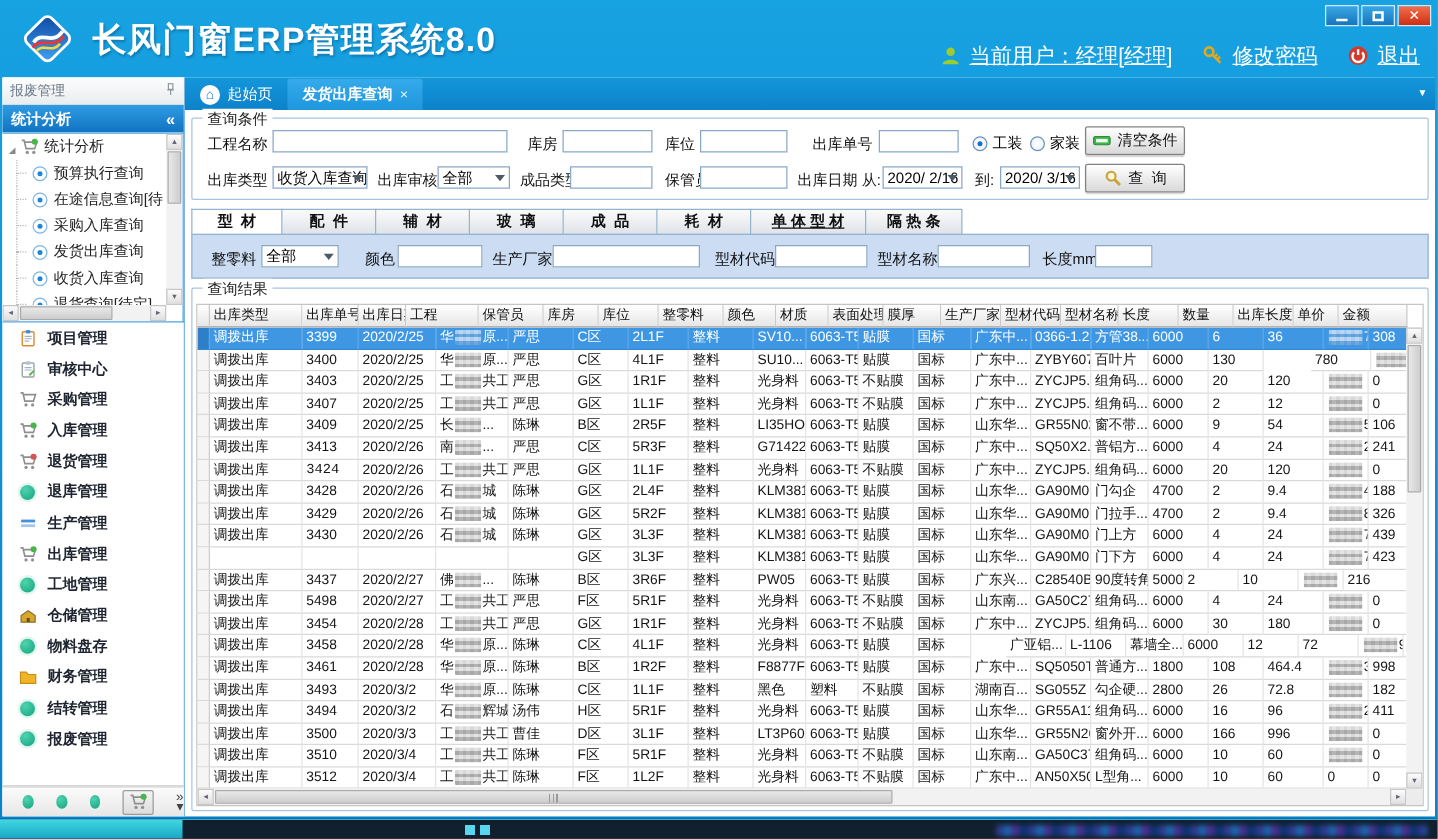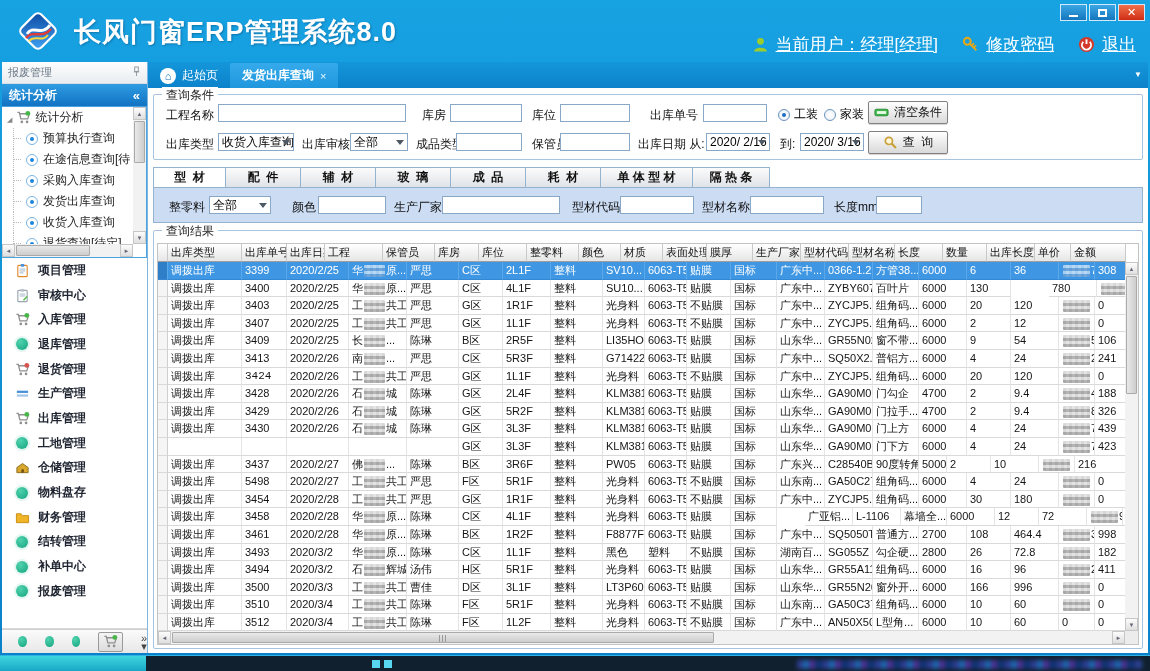--- a/index.html
+++ b/index.html
@@ -266,44 +266,54 @@
               </svg>
             </span>
             <span class="mlabel">审核中心</span>
           </div>
           <div class="menu-item">
             <span class="micon">
               <svg viewBox="0 0 16 16" width="15" height="15">
                 <path d="M1.5 2.5h2l1.7 7h7.3l1.8-5.5H4.1" fill="none" stroke="#8f8f8f" stroke-width="1.4"></path>
                 <circle cx="6.2" cy="12.7" r="1.4" fill="#8f8f8f"></circle>
                 <circle cx="11.8" cy="12.7" r="1.4" fill="#8f8f8f"></circle>
+              </svg>
+            </span>
+            <span class="mlabel">采购管理</span>
+          </div>
+          <div class="menu-item">
+            <span class="micon">
+              <svg viewBox="0 0 16 16" width="15" height="15">
+                <path d="M1.5 2.5h2l1.7 7h7.3l1.8-5.5H4.1" fill="none" stroke="#8f8f8f" stroke-width="1.4"></path>
+                <circle cx="6.2" cy="12.7" r="1.4" fill="#8f8f8f"></circle>
+                <circle cx="11.8" cy="12.7" r="1.4" fill="#8f8f8f"></circle>
                 <circle cx="12.6" cy="3.6" r="2.6" fill="#49b649"></circle>
               </svg>
             </span>
             <span class="mlabel">入库管理</span>
-          </div>
-          <div class="menu-item">
-            <span class="micon">
-              <span class="gdot"></span>
-            </span>
-            <span class="mlabel">退库管理</span>
           </div>
           <div class="menu-item">
             <span class="micon">
               <svg viewBox="0 0 16 16" width="15" height="15">
                 <path d="M1.5 2.5h2l1.7 7h7.3l1.8-5.5H4.1" fill="none" stroke="#8f8f8f" stroke-width="1.4"></path>
                 <circle cx="6.2" cy="12.7" r="1.4" fill="#8f8f8f"></circle>
                 <circle cx="11.8" cy="12.7" r="1.4" fill="#8f8f8f"></circle>
                 <circle cx="12.6" cy="3.6" r="2.6" fill="#d9534f"></circle>
               </svg>
             </span>
             <span class="mlabel">退货管理</span>
           </div>
           <div class="menu-item">
             <span class="micon">
+              <span class="gdot"></span>
+            </span>
+            <span class="mlabel">退库管理</span>
+          </div>
+          <div class="menu-item">
+            <span class="micon">
               <svg viewBox="0 0 16 16" width="15" height="15">
                 <rect x="2" y="5" width="12" height="2.4" fill="#4a90d9"></rect>
                 <rect x="2" y="9" width="12" height="2.4" fill="#a4c6e8"></rect>
               </svg>
             </span>
             <span class="mlabel">生产管理</span>
           </div>
           <div class="menu-item">
             <span class="micon">
               <svg viewBox="0 0 16 16" width="15" height="15">
@@ -342,26 +352,20 @@
                 <path d="M1.5 4 h5 l1.5 2 h6.5 v7.5 h-13 z" fill="#f0b429" stroke="#c78d14"></path>
               </svg>
             </span>
             <span class="mlabel">财务管理</span>
           </div>
           <div class="menu-item">
             <span class="micon">
               <span class="gdot"></span>
             </span>
             <span class="mlabel">结转管理</span>
-          </div>
-          <div class="menu-item">
-            <span class="micon">
-              <span class="gdot"></span>
-            </span>
-            <span class="mlabel">补单中心</span>
           </div>
           <div class="menu-item">
             <span class="micon">
               <span class="gdot"></span>
             </span>
             <span class="mlabel">报废管理</span>
           </div>
         </div>
       <div class="side-toolbar">
         <span class="tb-dot"></span>
@@ -445,21 +449,21 @@
           </div>
         </div>
 
         <div id="mat-tabs" class="mattabs">
             <div class="mtab active" style="width: 72px;">型  材</div>
             <div class="mtab" style="width: 75px;">配  件</div>
             <div class="mtab" style="width: 75px;">辅  材</div>
             <div class="mtab" style="width: 75px;">玻  璃</div>
             <div class="mtab" style="width: 75px;">成  品</div>
             <div class="mtab" style="width: 75px;">耗  材</div>
-            <div class="mtab" style="width: 92px;">单 体 型 材</div>
+            <div class="mtab" style="width: 92px; text-decoration: underline;">单 体 型 材</div>
             <div class="mtab" style="width: 78px;">隔 热 条</div>
           </div>
 
         <div class="filterbar">
           <span class="flabel" style="left:15px;top:11px;">整零料</span>
           <div class="combo" style="left:55px;top:8px;width:62px;"><span>全部</span></div>
           <span class="flabel" style="left:138px;top:11px;">颜色</span>
           <input class="tb" style="left: 164px; top: 8px; width: 68px;">
           <span class="flabel" style="left:240px;top:11px;">生产厂家</span>
           <input class="tb" style="left: 288px; top: 8px; width: 118px;">
@@ -853,21 +857,21 @@
                   <div class="td" style="width: 44px;">B区</div>
                   <div class="td" style="width: 48px;">1R2F</div>
                   <div class="td" style="width: 52px;">整料</div>
                   <div class="td" style="width: 42px;">F8877FT</div>
                   <div class="td" style="width: 42px;">6063-T5</div>
                   <div class="td" style="width: 44px;">贴膜</div>
                   <div class="td" style="width: 46px;">国标</div>
                   <div class="td" style="width: 48px;">广东中...</div>
                   <div class="td" style="width: 48px;">SQ5050T20</div>
                   <div class="td" style="width: 46px;">普通方...</div>
-                  <div class="td" style="width: 48px;">2700</div>
+                  <div class="td" style="width: 48px;">1800</div>
                   <div class="td" style="width: 44px;">108</div>
                   <div class="td" style="width: 48px;">464.4</div>
                   <div class="td" style="width: 36px;"><span class="mosaic m26"></span>306</div>
                   <div class="td" style="width: 55px;">998</div>
                 </div>
                 <div class="tr">
                   <div class="td gutter" style="width: 10px;"></div>
                   <div class="td" style="width: 74px;">调拨出库</div>
                   <div class="td" style="width: 45px;">3493</div>
                   <div class="td" style="width: 62px;">2020/3/2</div>

